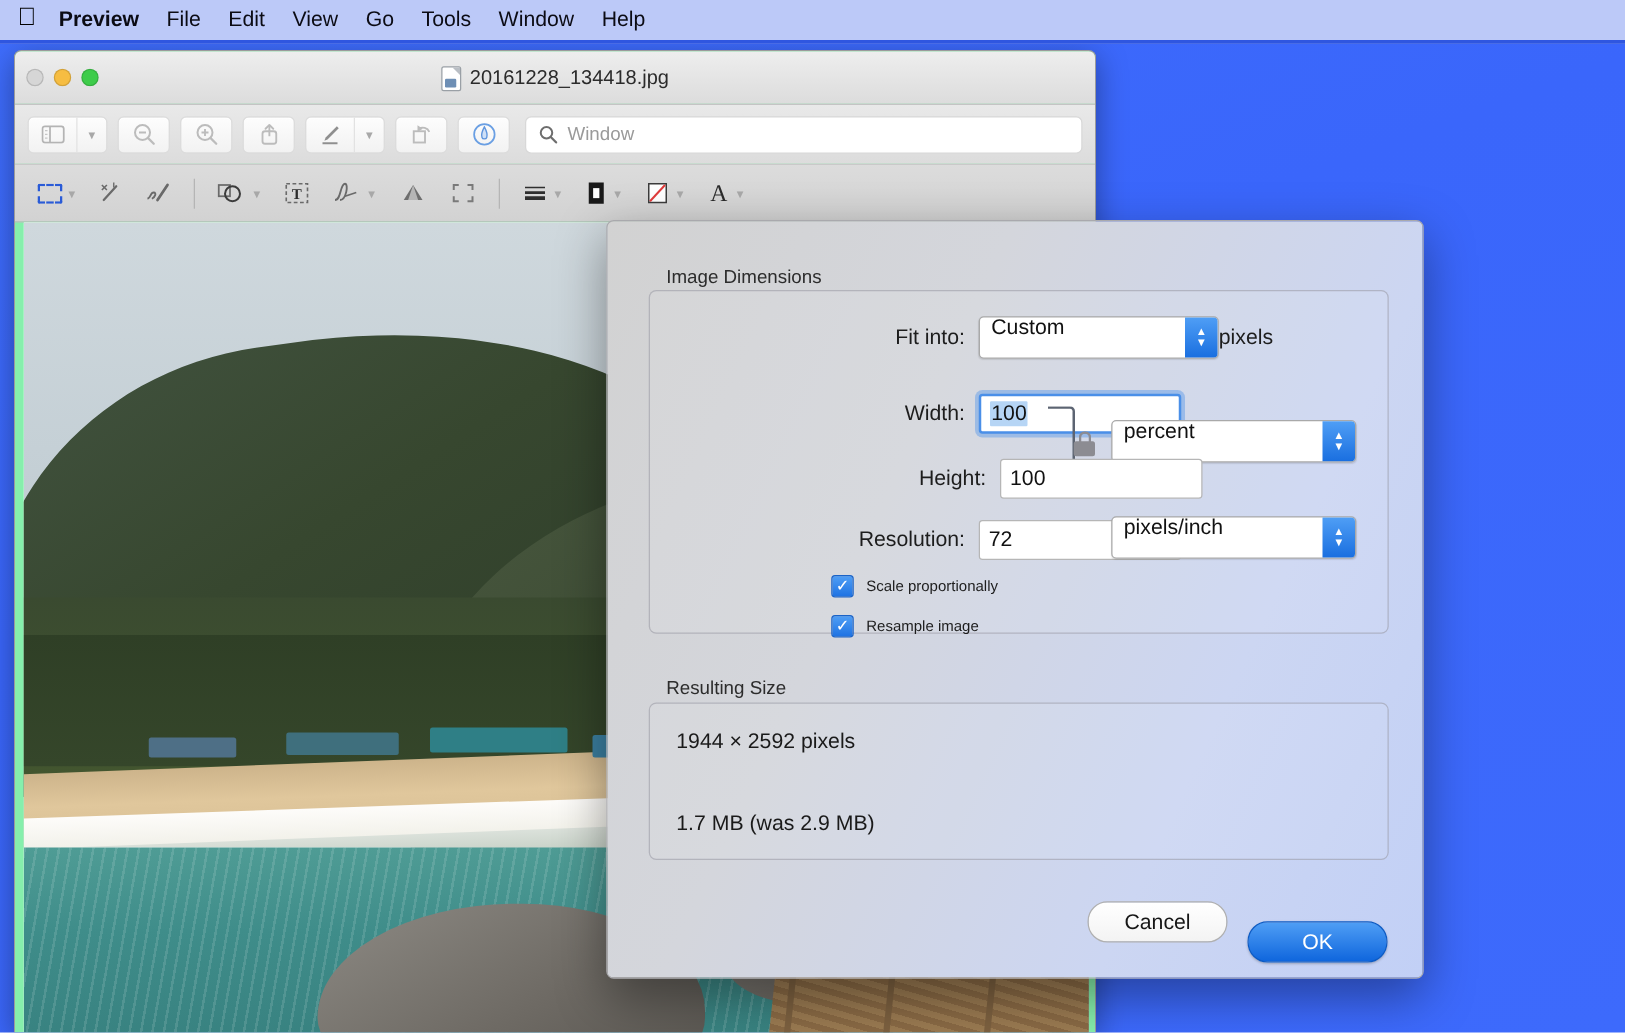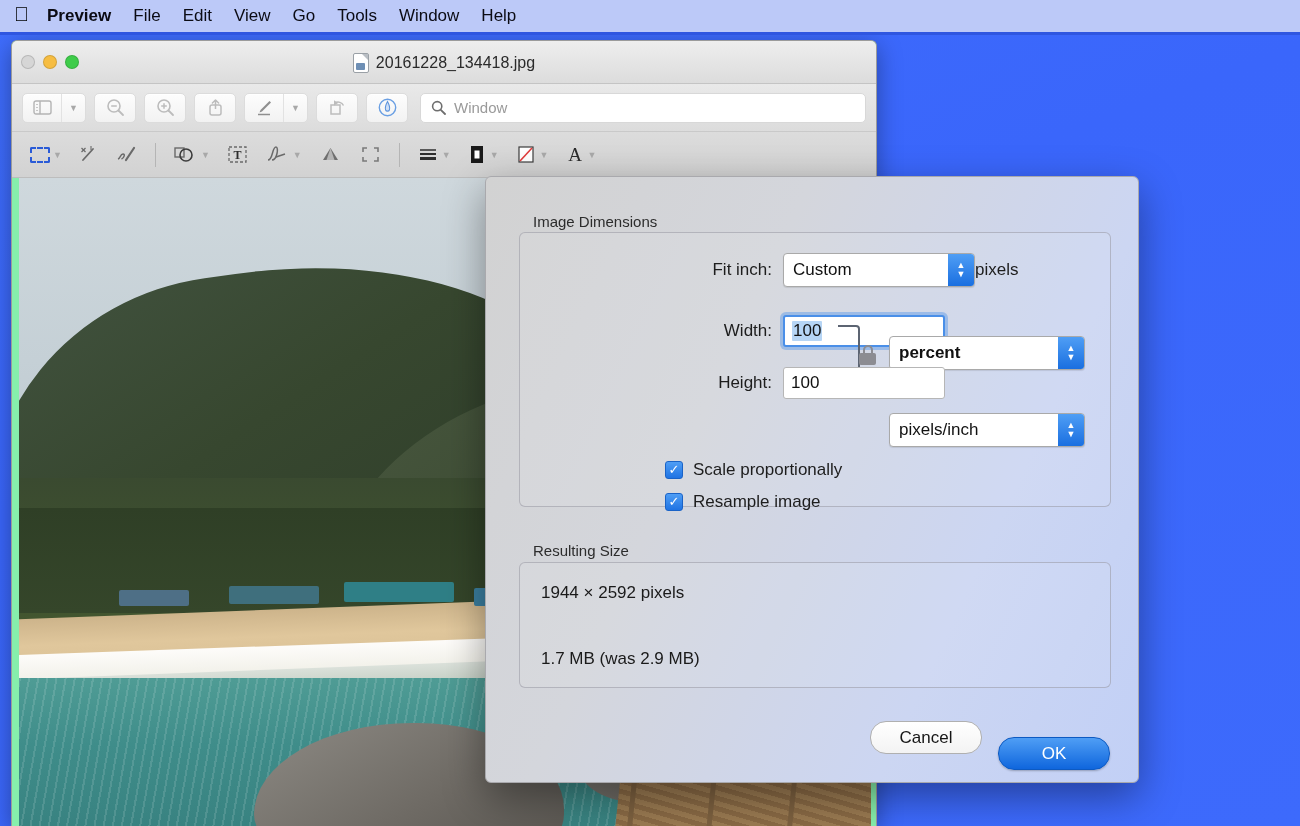--- a/index.html
+++ b/index.html
@@ -225,22 +225,22 @@
     height: 32px; font-size: 17px; color: #111;
     display: flex; align-items: center; padding: 0 7px;
   }
   .tfield.focused {
     border: 2px solid #4a8fe8;
     box-shadow: 0 0 0 3px rgba(86,150,232,.45);
   }
   .sel-text { background: #b6d5f5; border-radius: 1px; padding: 0 1px; }
   .popup {
     height: 34px; background: #fff; border: 1px solid #a9a9a9; border-radius: 4px;
-    display: flex; align-items: center; position: relative;
-    padding: 0 34px 0 9px; font-size: 17px; color: #111;
+    display: flex; align-items: flex-end; position: relative;
+    padding: 0 34px 14px 9px; font-size: 17px; color: #111;
     box-shadow: 0 1px 1px rgba(0,0,0,.10);
   }
   .popup .stepper {
     position: absolute; right: 0; top: 0; bottom: 0; width: 26px;
     background: linear-gradient(#4f9ef5, #1a6fe0);
     border-radius: 0 3px 3px 0;
     display: flex; flex-direction: column; align-items: center; justify-content: center;
     gap: 2px; color: #fff;
   }
   .popup .stepper span { font-size: 9px; line-height: 7px; }
@@ -260,21 +260,21 @@
     position: absolute; top: 0; left: 3.5px; width: 10px; height: 10px;
     border: 2px solid #8c8c92; border-bottom: none;
     border-radius: 5px 5px 0 0;
   }
   .cbox {
     width: 18px; height: 18px; border-radius: 3px;
     background: linear-gradient(#4f9ef5, #1f73e3);
     border: 1px solid #1a63c7;
     color: #fff; font-size: 13px; line-height: 16px; text-align: center;
   }
-  .cb-label { font-size: 17px; color: #1d1d1d; }
+  .cb-label { font-size: 12px; color: #1d1d1d; }
   .res-text { font-size: 17px; color: #1a1a1a; }
   .btn {
     height: 33px; border-radius: 16px; font-size: 17px;
     display: flex; align-items: center; justify-content: center;
     padding: 0 22px;
   }
   .btn-cancel {
     background: linear-gradient(#ffffff, #f3f3f3);
     border: 1px solid #b0b0b0; color: #161616; min-width: 112px;
   }
@@ -508,21 +508,21 @@
 
 <div id="dialog">
 
   <div style="position:absolute; left:47px; top:36px;">
     <span class="grp-label">Image Dimensions</span>
   </div>
 
   <div class="grp-box" style="position:absolute; left:33px; top:55px; width:592px; height:275px;"></div>
 
   <div class="row" style="position:absolute; left:33px; top:75px; width:592px; height:36px;">
-    <span class="lbl-right" style="width:253px;">Fit inch:</span>
+    <span class="lbl-right" style="width:253px;">Fit into:</span>
     <div class="popup" style="width:192px; margin-left:11px;">
       <span>Custom</span>
       <span class="stepper">
           <span>▲</span>
           <span>▼</span>
         </span>
     </div>
     <span class="lbl-right" style="text-align:left;">pixels</span>
   </div>
 
@@ -533,35 +533,41 @@
     </div>
   </div>
 
   <div style="position:absolute; left:838px; top:0;"></div>
   <div class="brace" style="position:absolute; left:352px; top:148px;"></div>
   <div class="lock" style="position:absolute; left:373px; top:168px;">
     <span class="shackle"></span>
     <span class="body"></span>
   </div>
 
-  <div class="popup" style="position:absolute; left:403px; top:159px; width:196px;font-weight:bold;">
+  <div class="popup" style="position:absolute; left:403px; top:159px; width:196px;">
     <span>percent</span>
     <span class="stepper">
         <span>▲</span>
         <span>▼</span>
       </span>
   </div>
 
-  <div class="row" style="position:absolute; left:33px; top:188px; width:592px; height:36px;">
+  <div class="row" style="position:absolute; left:50px; top:188px; width:592px; height:36px;">
     <span class="lbl-right" style="width:253px;">Height:</span>
     <div class="tfield" style="width:162px; margin-left:11px;">
       <span>100</span>
     </div>
   </div>
 
+  <div class="row" style="position:absolute; left:33px; top:237px; width:592px; height:36px;">
+    <span class="lbl-right" style="width:253px;">Resolution:</span>
+    <div class="tfield" style="width:162px; margin-left:11px;">
+      <span>72</span>
+    </div>
+  </div>
   <div class="popup" style="position:absolute; left:403px; top:236px; width:196px;">
     <span>pixels/inch</span>
     <span class="stepper">
         <span>▲</span>
         <span>▼</span>
       </span>
   </div>
 
   <div class="row" style="position:absolute; left:179px; top:283px; gap:10px;">
     <span class="cbox">✓</span>

